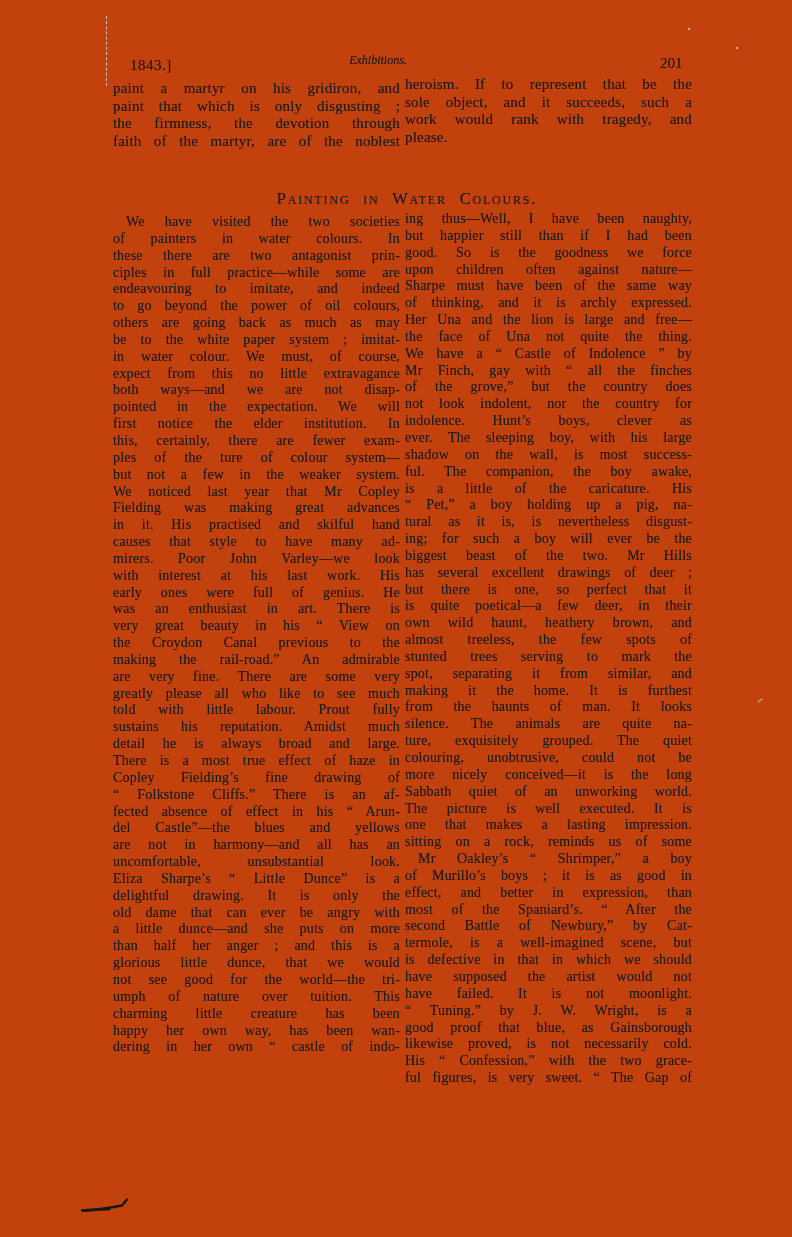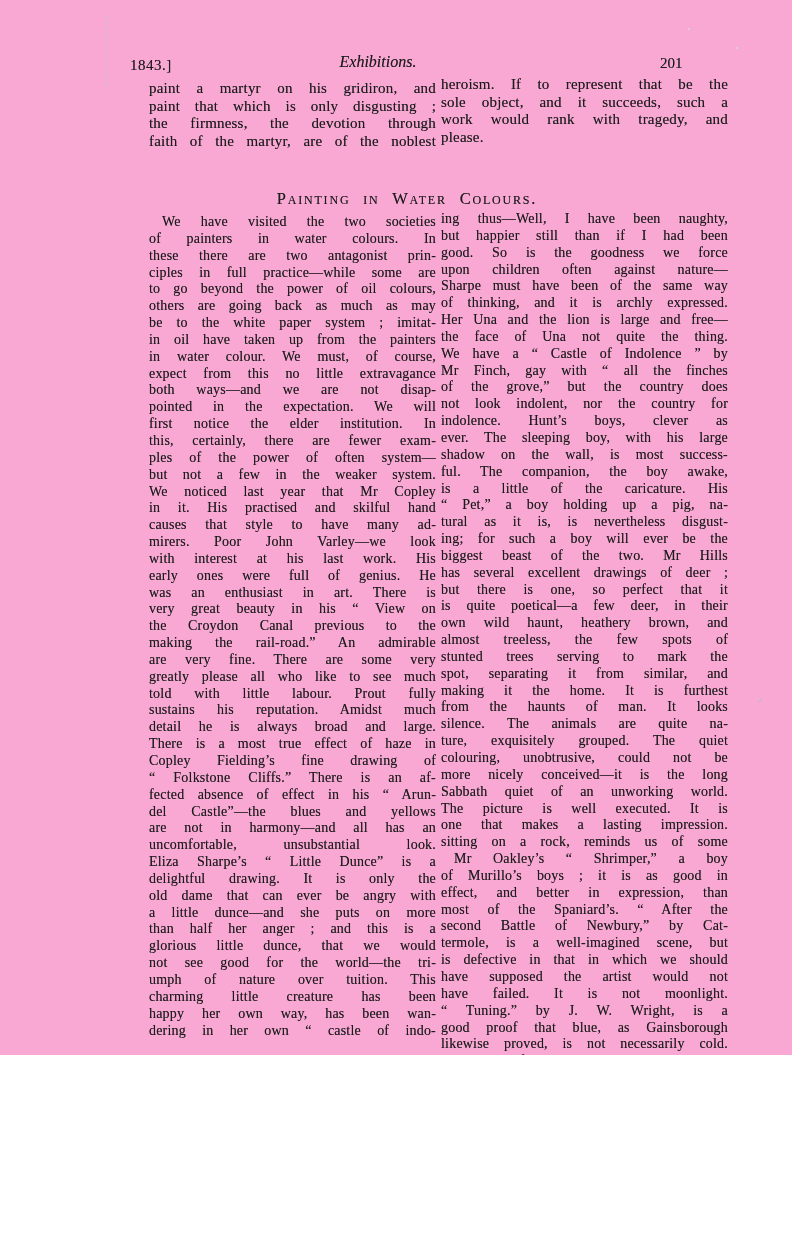--- a/index.html
+++ b/index.html
@@ -1,31 +1,31 @@
 <!DOCTYPE html>
 <html><head>
 <meta charset="utf-8">
 <style>
   html,body { margin:0; padding:0; background:#ffffff; }
   .page {
-    position:relative; width:792px; height:1055px;
-    background:#f9a8d4; overflow:hidden;
+    position:relative; width:792px; height:1237px;
+    background:#c2410c; overflow:hidden;
     font-family:"Liberation Serif", serif;
     color:#1c1c1c;
   }
   .page * { text-shadow:0 0 0.5px rgba(25,25,25,0.55); }
 
   
   .ph { position:absolute; font-size:15px; }
   .ph-date   { left:130px; top:57px; letter-spacing:0.5px; }
-  .ph-title  { left:0; top:53px; width:756px; text-align:center; font-style:italic; font-size:16px; }
+  .ph-title  { left:0; top:53px; width:756px; text-align:center; font-style:italic; font-size:12px; }
   .ph-num    { left:660px; top:55px; }
 
   
-  .col { position:absolute; width:287px;margin-left:36px; }
+  .col { position:absolute; width:287px; }
   .col-tl { left:113px; top:80px; }
   .col-tr { left:405px; top:76px; }
   .col-bl { left:113px; top:214px; }
   .col-br { left:405px; top:211px; }
 
   .line {
     font-size:14px; line-height:16.85px;
     text-align:justify; text-align-last:justify;
     letter-spacing:0.2px; word-spacing:1px;
     white-space:nowrap; overflow:visible;
@@ -75,33 +75,34 @@
       <div class="line nj">please.</div>
     </div>
 
   <h2 class="section-heading">Painting in Water Colours.</h2>
 
   <div class="col col-bl">
       <div class="line in">We have visited the two societies</div>
       <div class="line">of painters in water colours. In</div>
       <div class="line">these there are two antagonist prin-</div>
       <div class="line">ciples in full practice—while some are</div>
+      <div class="line">endeavouring to imitate, and indeed</div>
       <div class="line">to go beyond the power of oil colours,</div>
       <div class="line">others are going back as much as may</div>
       <div class="line">be to the white paper system ; imitat-</div>
-      <div class="line">in oil have taken up from the painters</div>
       <div class="line">in water colour. We must, of course,</div>
       <div class="line">expect from this no little extravagance</div>
       <div class="line">both ways—and we are not disap-</div>
       <div class="line">pointed in the expectation. We will</div>
       <div class="line">first notice the elder institution. In</div>
       <div class="line">this, certainly, there are fewer exam-</div>
-      <div class="line">ples of the power of often system—</div>
+      <div class="line">ples of the ture of colour system—</div>
       <div class="line">but not a few in the weaker system.</div>
       <div class="line">We noticed last year that Mr Copley</div>
+      <div class="line">Fielding was making great advances</div>
       <div class="line">in it. His practised and skilful hand</div>
       <div class="line">causes that style to have many ad-</div>
       <div class="line">mirers. Poor John Varley—we look</div>
       <div class="line">with interest at his last work. His</div>
       <div class="line">early ones were full of genius. He</div>
       <div class="line">was an enthusiast in art. There is</div>
       <div class="line">very great beauty in his “ View on</div>
       <div class="line">the Croydon Canal previous to the</div>
       <div class="line">making the rail-road.” An admirable</div>
       <div class="line">are very fine. There are some very</div>

